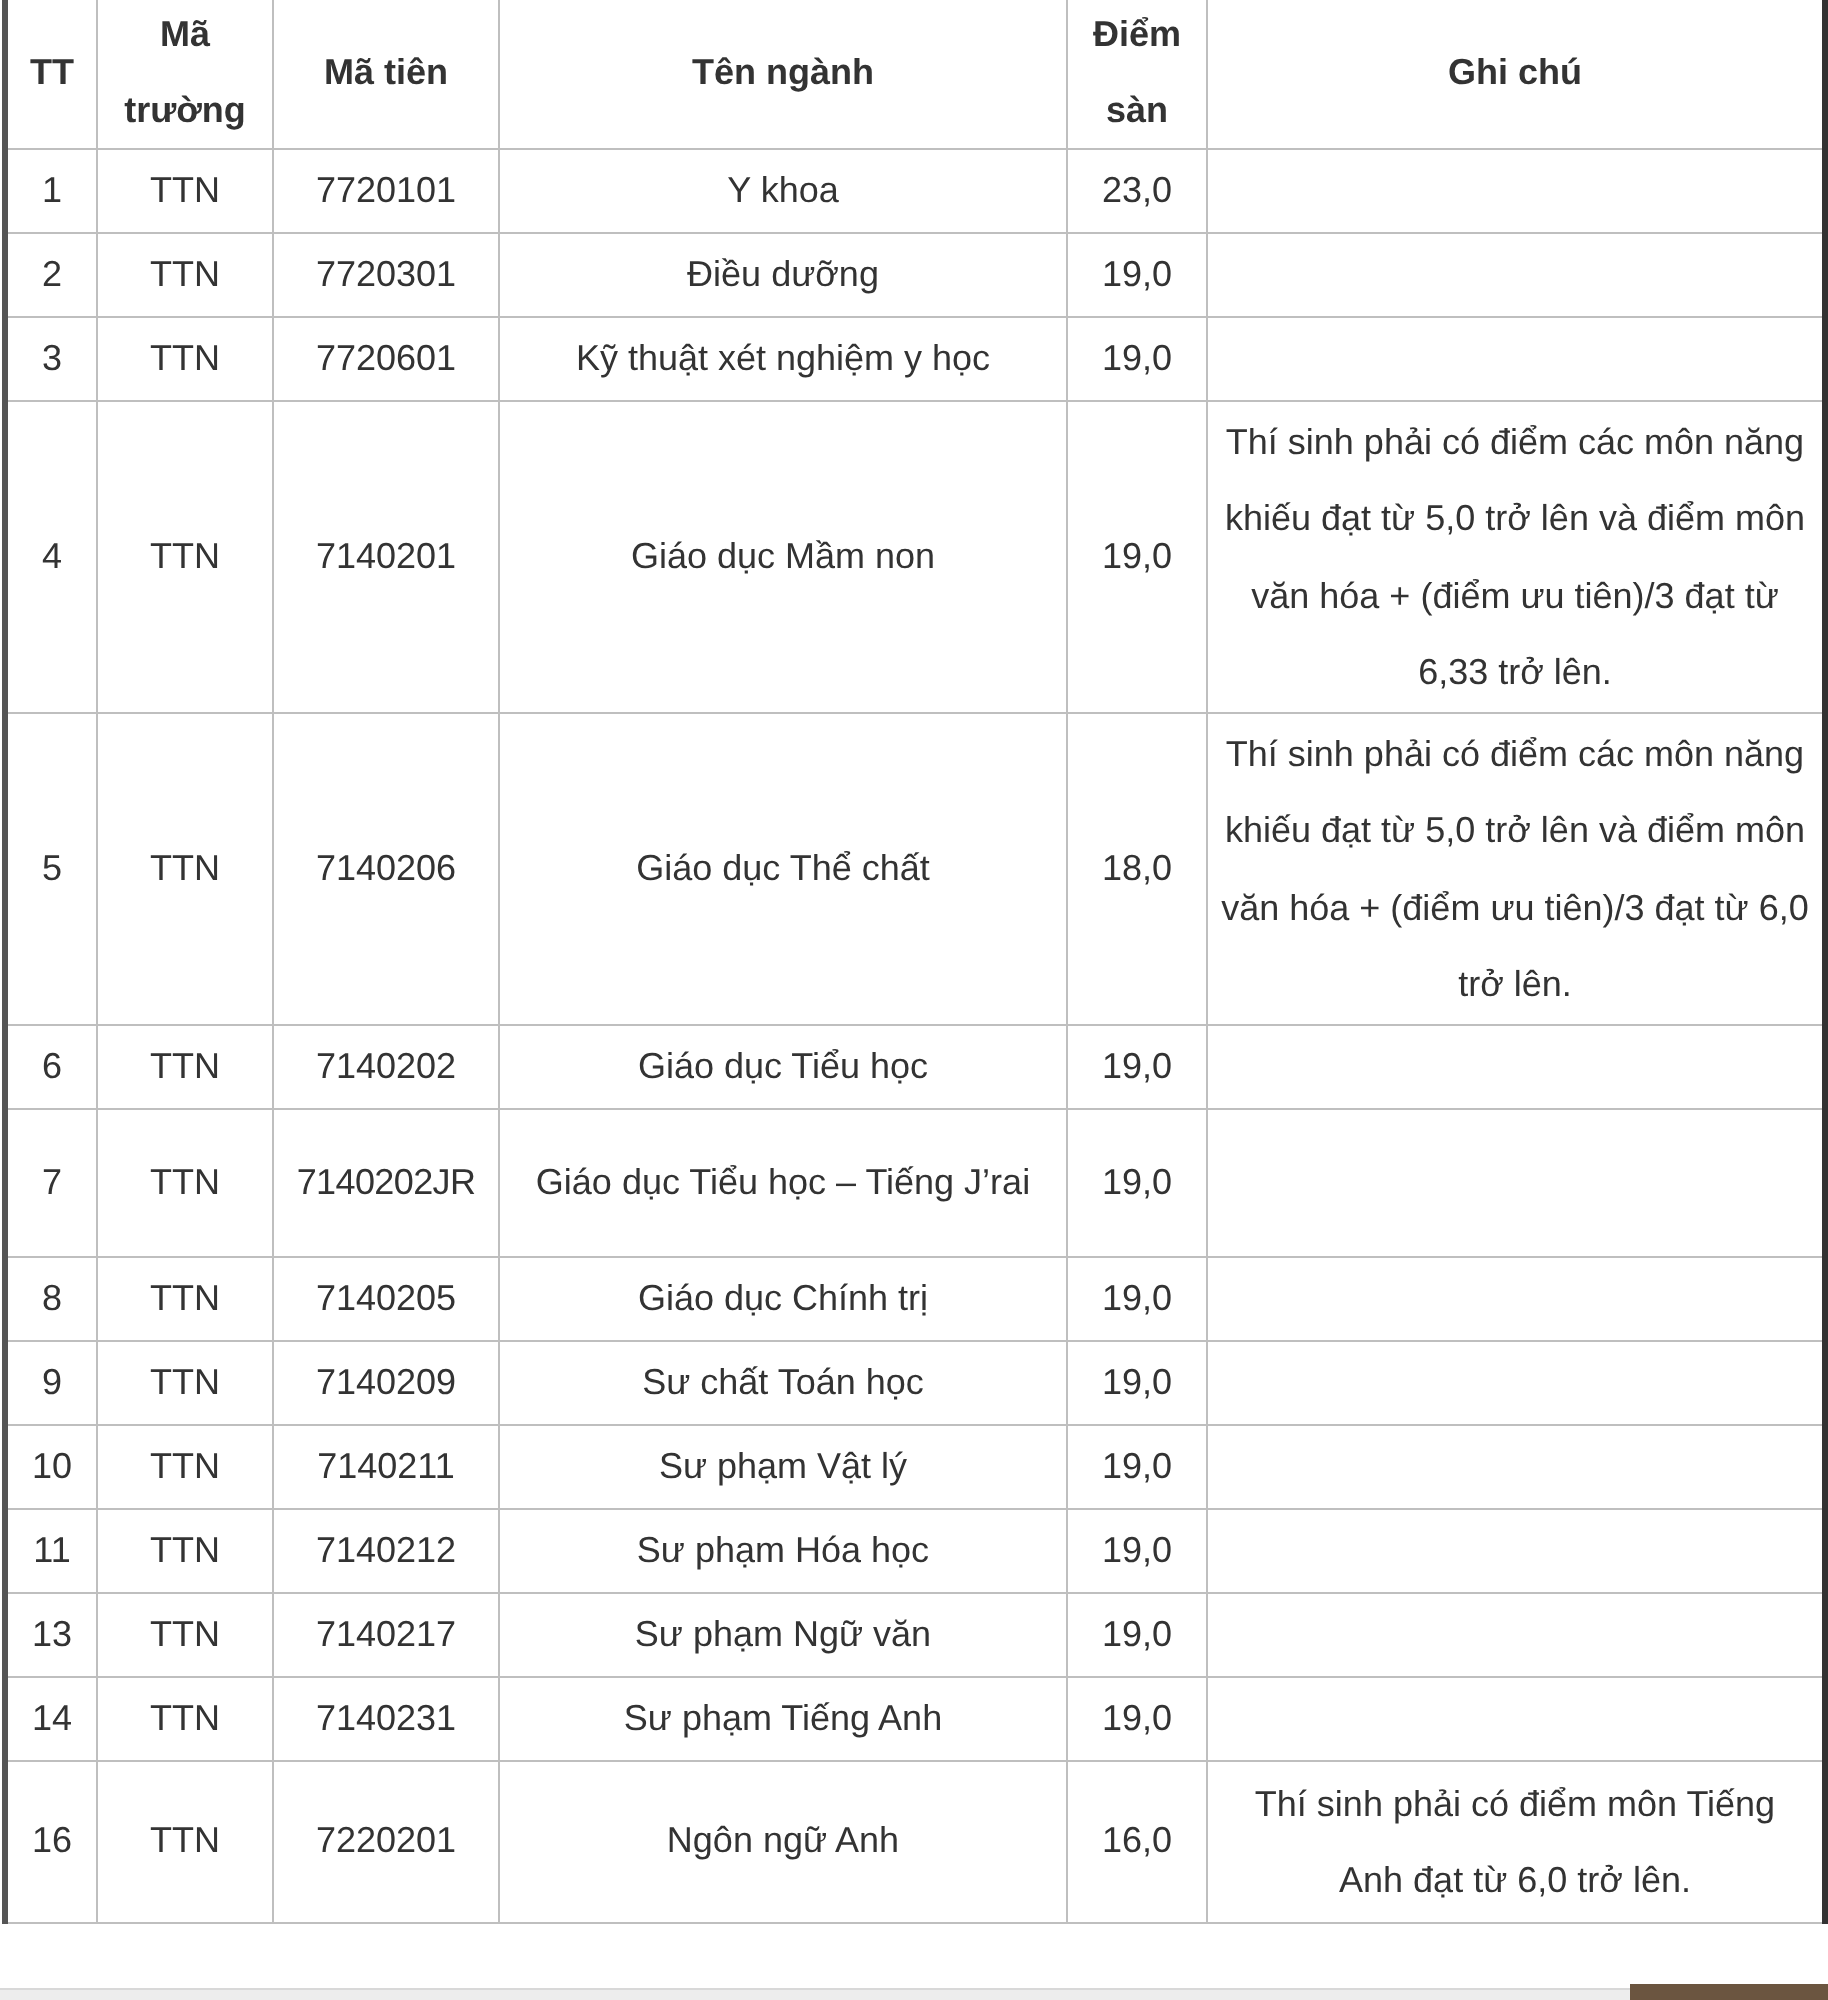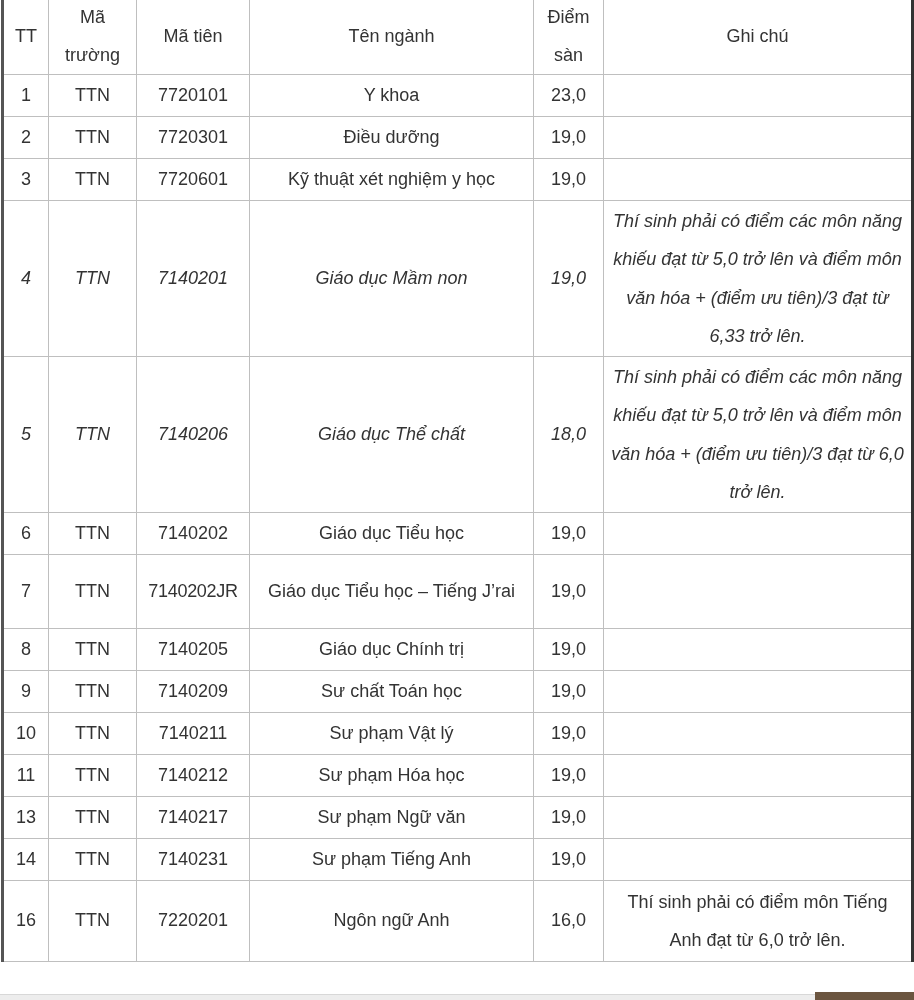--- a/index.html
+++ b/index.html
@@ -13,24 +13,24 @@
       width: 910px;
       border-left: 3px solid #555555;
       border-right: 3px solid #333333;
     }
     table.admissions th, table.admissions td {
       border: 1px solid #bfbfbf;
       text-align: center; vertical-align: middle;
       font-size: 18px; line-height: 37.5px;
       padding: 0 4px; overflow: hidden;
     }
-    table.admissions th { font-weight: normal; color: #333333; height: 74px; }
+    table.admissions th { font-weight: bold; color: #333333; height: 74px; }
     table.admissions td { height: 41px; }
     table.admissions td.note { line-height: 38.5px; padding: 0 6px; }
-    tr.tall td { height: 155px; font-style: italic; }
+    tr.tall td { height: 155px; }
     tr.last td { height: 80px; }
     .bottom-shade {
       position: absolute; left: 0; top: 994px; width: 914px; height: 6px;
       background: #ededed; border-top: 1px solid #d8d8d8;
     }
     .bottom-shade-dark {
       position: absolute; left: 815px; top: 992px; width: 99px; height: 8px;
       background: #6b5540;
     }
   </style>

